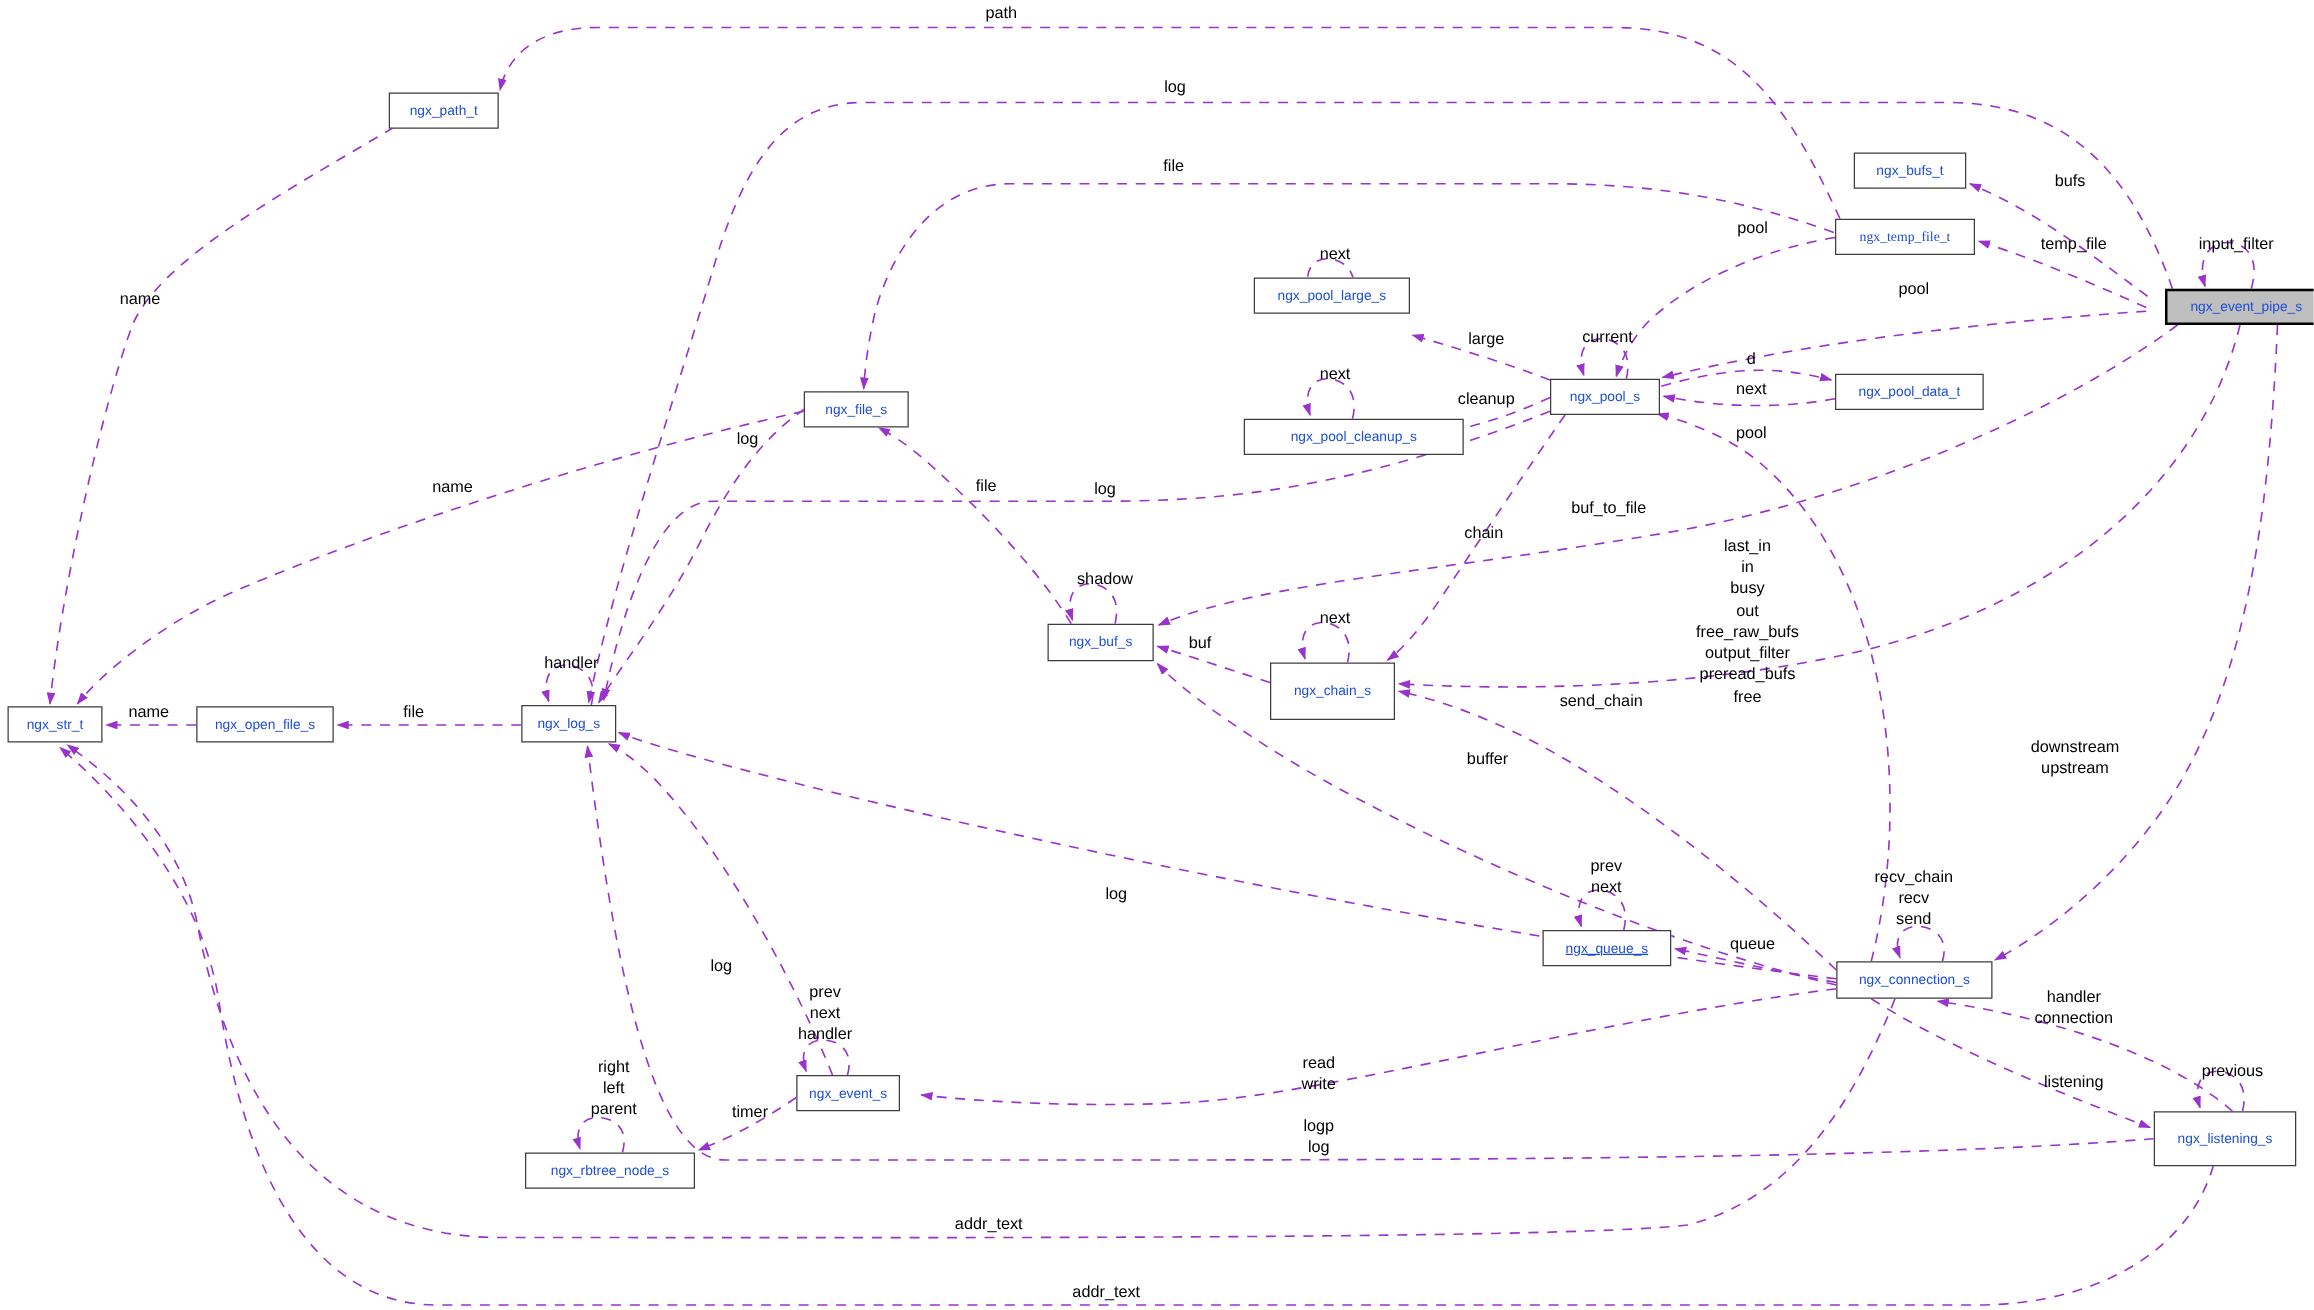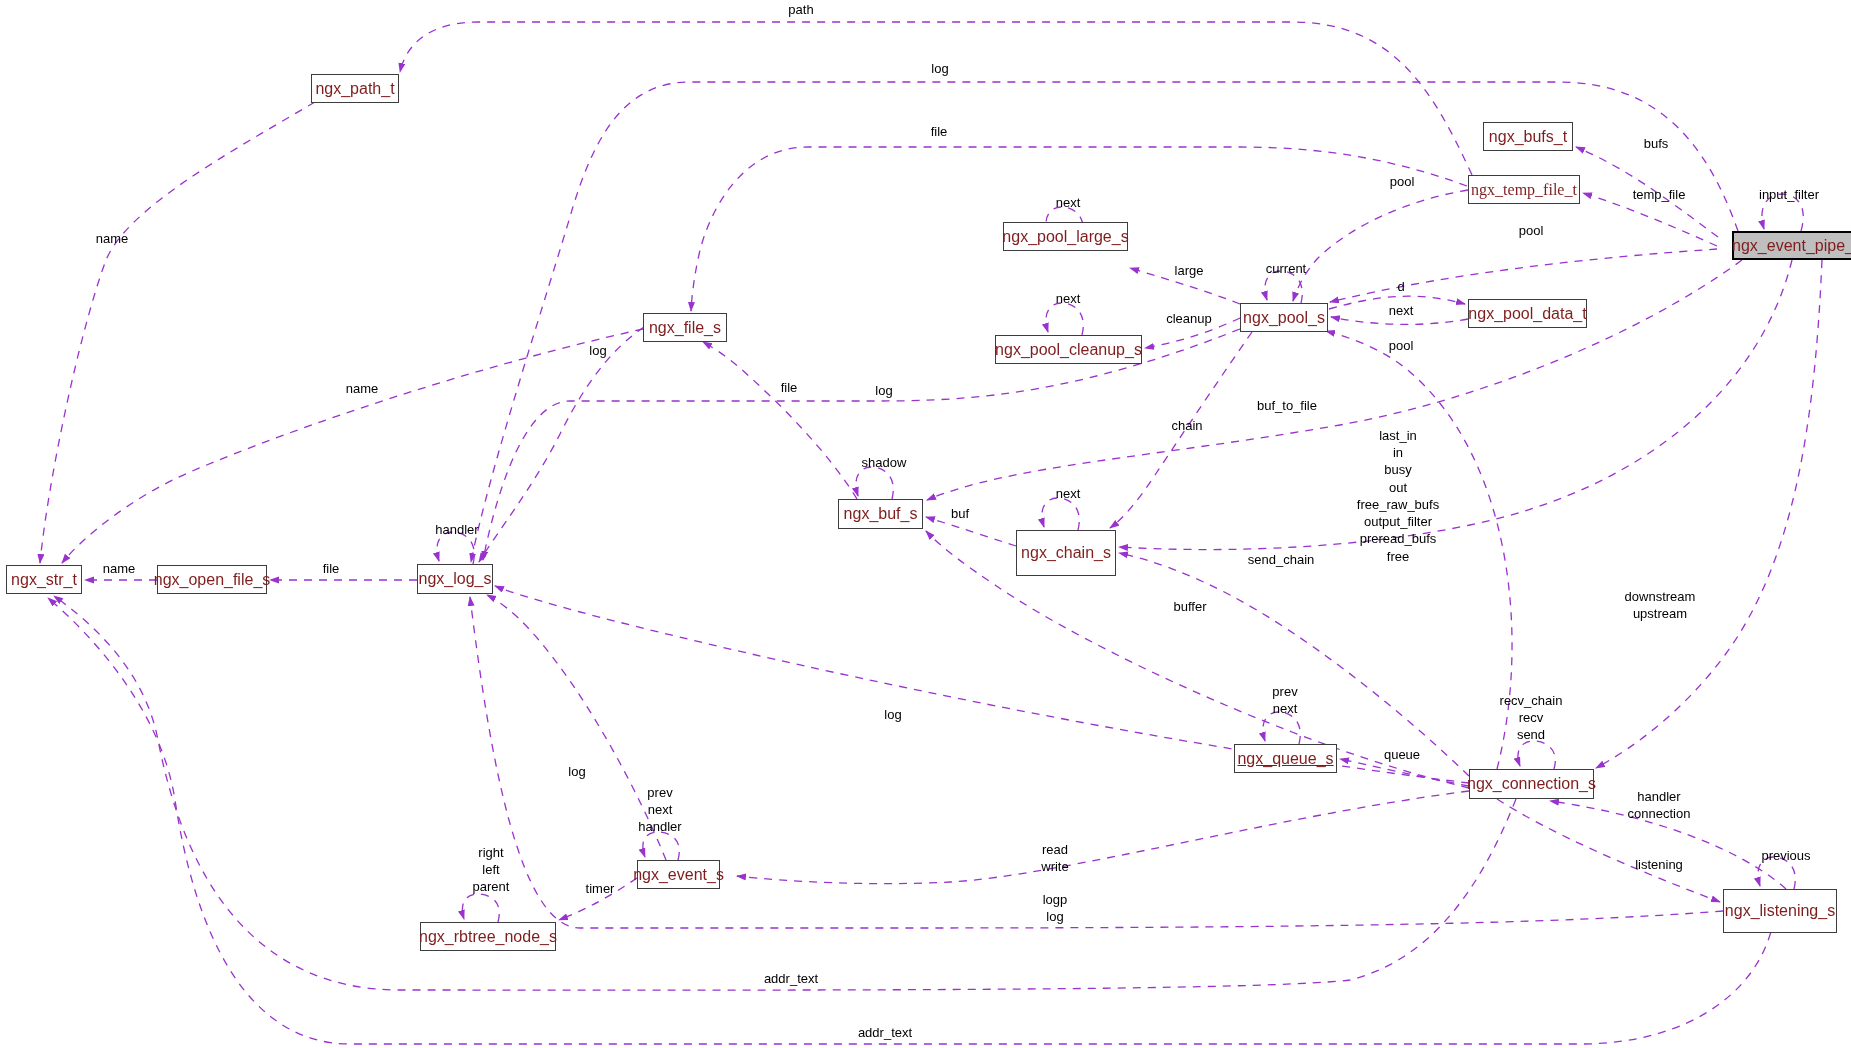--- a/index.html
+++ b/index.html
@@ -3,21 +3,21 @@
 <meta charset="utf-8">
 <style>
   html,body{margin:0;padding:0;background:#fff;}
   #canvas{position:relative;width:1851px;height:1048px;background:#fff;overflow:hidden;
           font-family:"Liberation Sans", sans-serif;}
   #edge-layer{position:absolute;left:0;top:0;width:100%;height:100%;}
   .edge{fill:none;stroke:#9a32cd;stroke-width:1.3;stroke-dasharray:8,7;}
   .edge-label{font-family:"Liberation Sans",sans-serif;font-size:13px;fill:#000;
               text-anchor:middle;dominant-baseline:middle;}
   .node{position:absolute;box-sizing:border-box;background:#fff;border:1.4px solid #3d3d3d;
-        display:flex;align-items:center;justify-content:center;font-size:16px;color:#7f1d1d;
+        display:flex;align-items:center;justify-content:center;font-size:11px;color:#1d4ed8;
         white-space:nowrap;cursor:pointer;}
   .node.main{background:#bfbfbf;border:2.4px solid #000;}
 </style>
 </head>
 <body>
 
 <div id="canvas">
   <svg id="edge-layer" xmlns="http://www.w3.org/2000/svg" viewBox="0 0 1851 1048">
     <defs>
       <marker id="arrow" markerWidth="11" markerHeight="8" refX="9" refY="3.5" orient="auto" markerUnits="userSpaceOnUse">
@@ -143,21 +143,21 @@
         <text x="884" y="392" class="edge-label">log</text>
       </g>
   </svg>
 
   <div class="node" style="left: 311px; top: 74px; width: 88px; height: 29px;">ngx_path_t</div>
   <div class="node" style="left: 1483px; top: 122px; width: 90px; height: 29px;">ngx_bufs_t</div>
   <div class="node" style="left: 1468px; top: 175px; width: 112px; height: 29px; font-family: Liberation Serif, serif;">ngx_temp_file_t</div>
   <div class="node main" style="left: 1717px; top: 231px; width: 130px; height: 29px; margin-left: 15px;">ngx_event_pipe_s</div>
   <div class="node" style="left: 1003px; top: 222px; width: 125px; height: 29px; text-align: right;">ngx_pool_large_s</div>
   <div class="node" style="left: 1240px; top: 303px; width: 88px; height: 29px;">ngx_pool_s</div>
-  <div class="node" style="left: 995px; top: 335px; width: 147px; height: 29px;">ngx_pool_cleanup_s</div>
+  <div class="node" style="left: 995px; top: 335px; width: 176px; height: 29px;">ngx_pool_cleanup_s</div>
   <div class="node" style="left: 1468px; top: 299px; width: 119px; height: 29px;">ngx_pool_data_t</div>
   <div class="node" style="left: 643px; top: 313px; width: 84px; height: 29px;">ngx_file_s</div>
   <div class="node" style="left: 838px; top: 499px; width: 85px; height: 30px;">ngx_buf_s</div>
   <div class="node" style="left: 1016px; top: 530px; width: 100px; height: 46px;">ngx_chain_s</div>
   <div class="node" style="left: 6px; top: 565px; width: 76px; height: 29px;">ngx_str_t</div>
   <div class="node" style="left: 157px; top: 565px; width: 110px; height: 29px;">ngx_open_file_s</div>
   <div class="node" style="left: 417px; top: 564px; width: 76px; height: 30px;">ngx_log_s</div>
   <div class="node" style="left: 1234px; top: 744px; width: 103px; height: 29px; text-decoration: underline;">ngx_queue_s</div>
   <div class="node" style="left: 1469px; top: 769px; width: 125px; height: 30px;">ngx_connection_s</div>
   <div class="node" style="left: 637px; top: 860px; width: 83px; height: 29px;">ngx_event_s</div>

